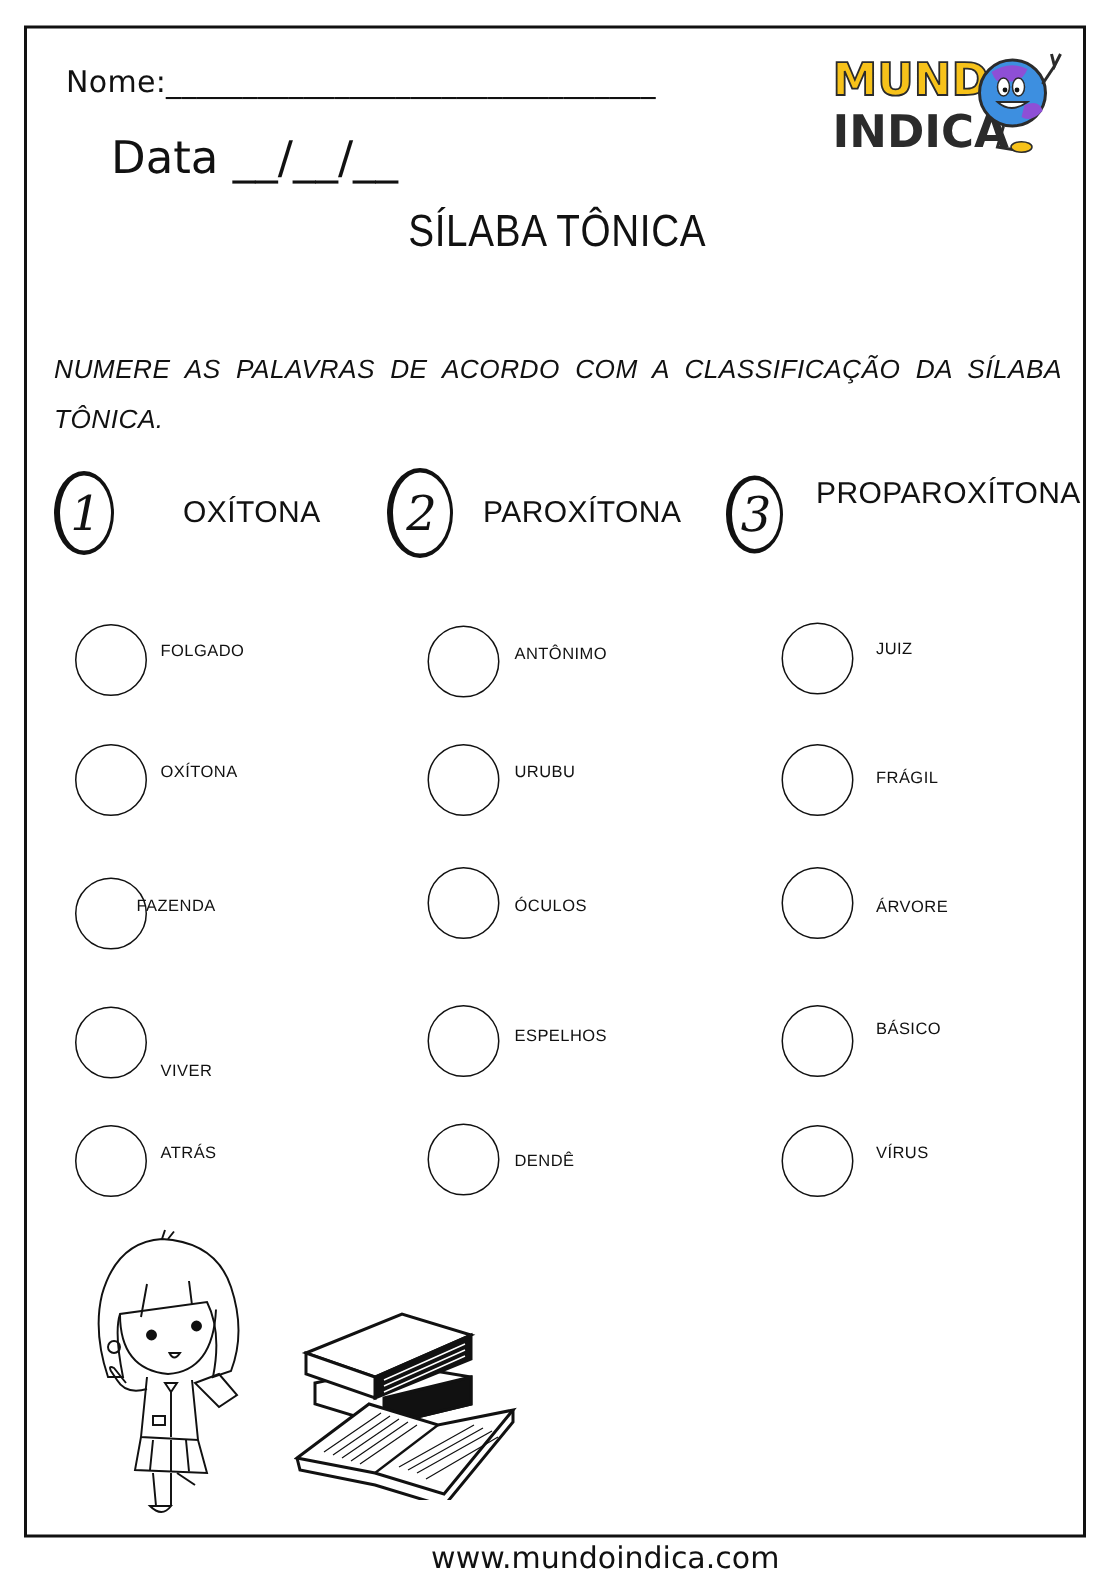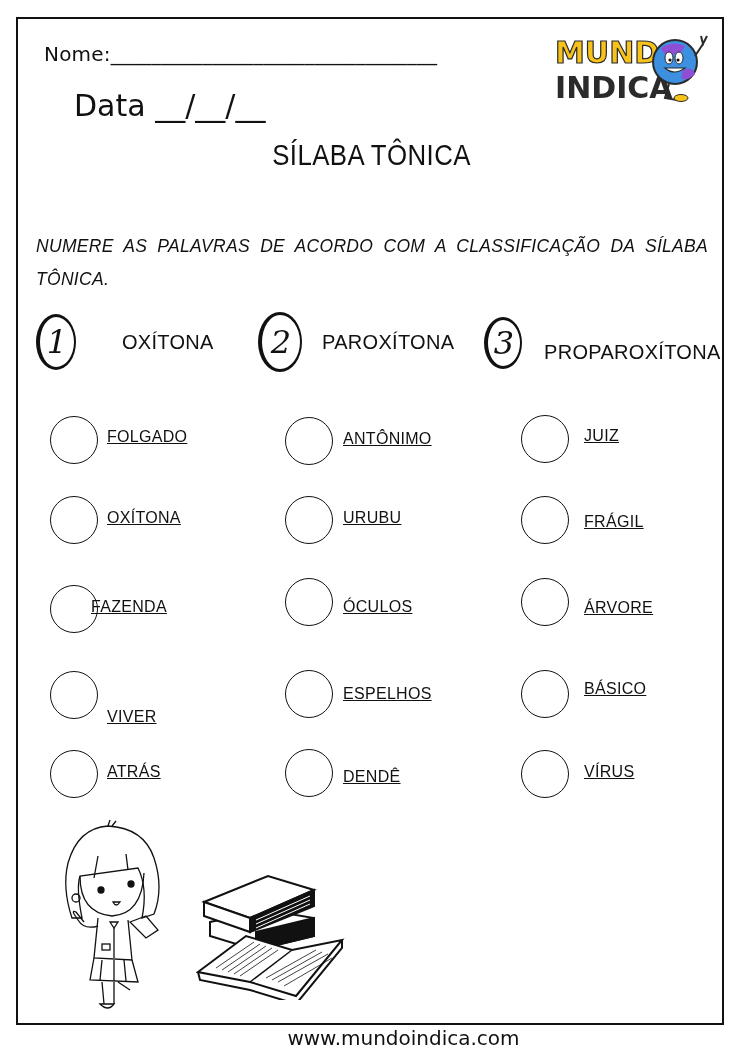--- a/index.html
+++ b/index.html
@@ -8,21 +8,21 @@
     .abs { position:absolute; }
     .cond { font-family:"Liberation Sans Narrow","Liberation Sans", sans-serif; }
     .nome { left:44px; top:42px; font-size:20px; letter-spacing:0.2px; }
     .data { left:44px; top:88px; font-size:30px;margin-left:30px; }
     .logo { left:553px; top:30px; width:160px; height:74px; }
     .title { left:0; width:743px; top:138px; text-align:center; font-size:30px; letter-spacing:0.5px; transform:scaleX(0.86); }
     .instr { left:36px; top:230px; width:672px; font-size:17.5px; line-height:33px; text-align:justify; text-align-last:left; letter-spacing:0.3px;font-style:italic; }
     .legend-num { font-family:"DejaVu Serif", serif; font-style:italic; font-size:32px; width:40px; height:56px; border:3px solid #111; border-radius:50%; display:flex; align-items:center; justify-content:center; box-sizing:border-box; border-left-width:4px; border-right-width:2px; }
     .legend-label { font-size:20px; letter-spacing:0.3px; }
     .circle { width:48px; height:48px; border:1.8px solid #111; border-radius:50%; box-sizing:border-box; }
-    .word { font-size:16px; letter-spacing:0.3px;text-decoration:underline; }
+    .word { font-size:11px; letter-spacing:0.3px; }
     .footer { left:0; width:743px; top:1026px; text-align:center; font-size:20px;padding-left:32px; }
   </style>
 </head>
 <body>
 
 <div class="frame"></div>
 
 <div class="abs nome">
   <span>Nome:</span><span>________________________________</span>
 </div>
@@ -55,21 +55,21 @@
 
 <div class="abs instr cond">NUMERE AS PALAVRAS DE ACORDO COM A CLASSIFICAÇÃO DA SÍLABA TÔNICA.</div>
 
 <div class="abs legend-num" style="left:36px; top:314px;">1</div>
 <div class="abs legend-label cond" style="left:122px; top:331px;">OXÍTONA</div>
 
 <div class="abs legend-num" style="left:258px; top:312px; width:44px; height:60px;">2</div>
 <div class="abs legend-label cond" style="left:322px; top:331px;">PAROXÍTONA</div>
 
 <div class="abs legend-num" style="left:484px; top:317px; width:38px; height:52px;">3</div>
-<div class="abs legend-label cond" style="left:544px; top:341px;">PROPAROXÍTONA</div>
+<div class="abs legend-label cond" style="left:544px; top:318px;">PROPAROXÍTONA</div>
 
 <div class="abs circle" style="left:50px; top:416px;"></div>
 <div class="abs word cond" style="left:107px; top:428px;">FOLGADO</div>
 <div class="abs circle" style="left:50px; top:496px;"></div>
 <div class="abs word cond" style="left:107px; top:509px;">OXÍTONA</div>
 <div class="abs circle" style="left:50px; top:585px;"></div>
 <div class="abs word cond" style="left:91px; top:598px;">FAZENDA</div>
 <div class="abs circle" style="left:50px; top:671px;"></div>
 <div class="abs word cond" style="left:107px; top:708px;">VIVER</div>
 <div class="abs circle" style="left:50px; top:750px;"></div>

